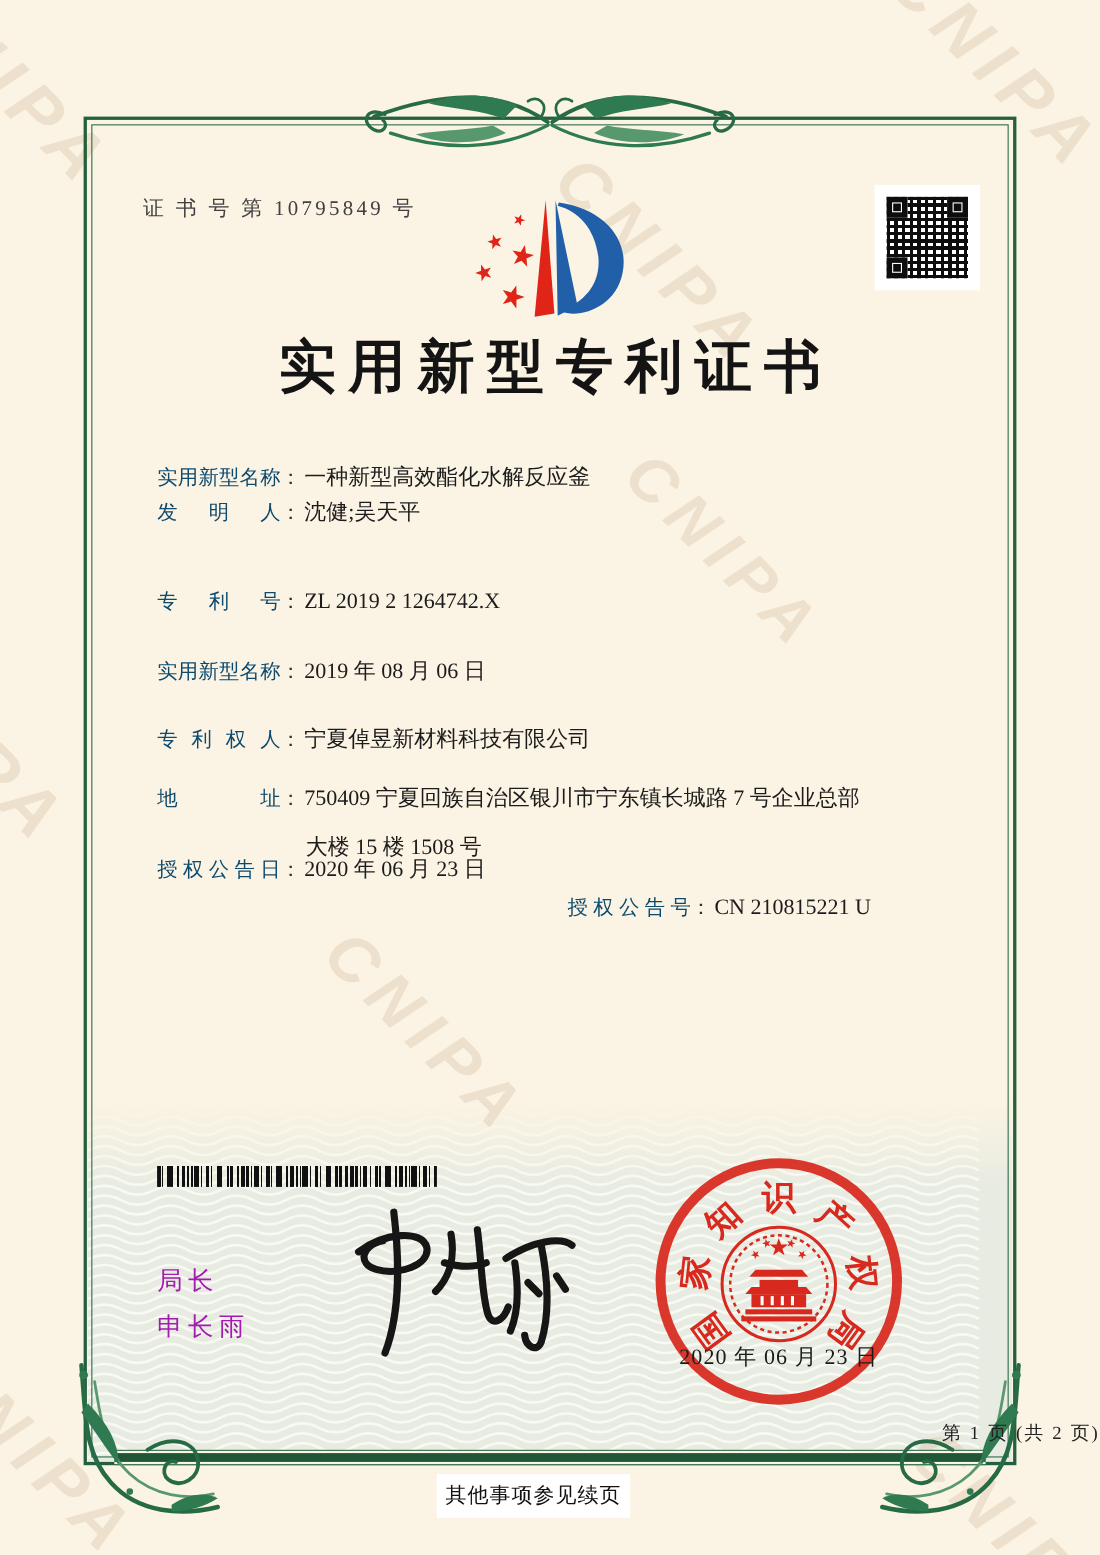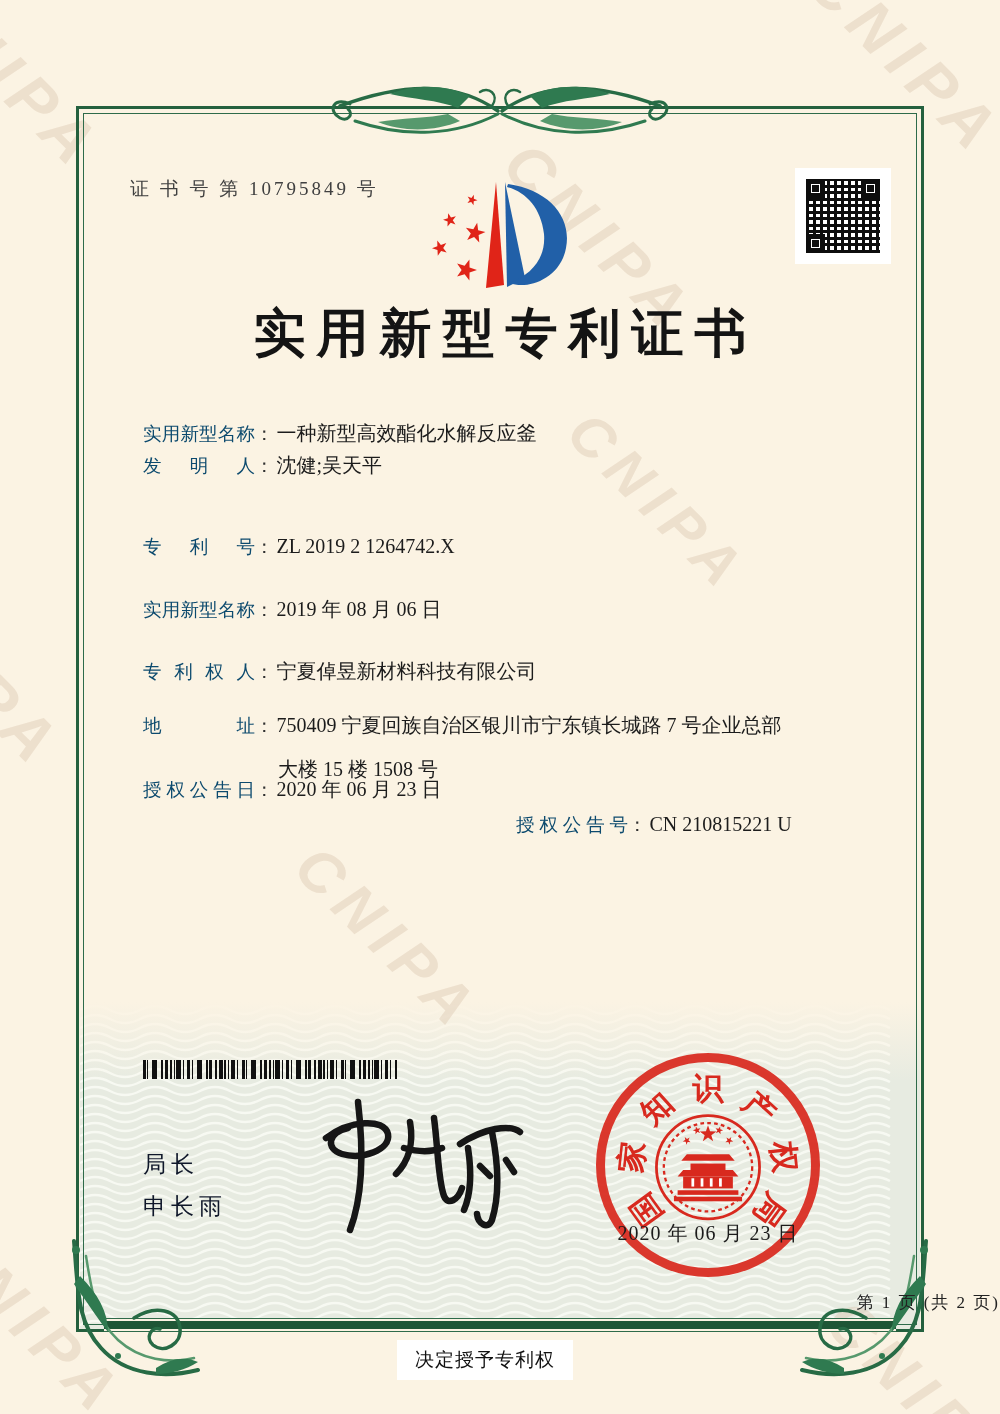--- a/index.html
+++ b/index.html
@@ -50,21 +50,21 @@
 
   
   .bodytext{position:absolute;left:143px;top:820px;width:722px;z-index:5;
             font-size:20px;line-height:29px;color:#222;text-align:justify;font-style:italic;}
   .bodytext p{margin:0;text-indent:2.1em;}
 
   
   .barcode{position:absolute;left:143px;top:1060px;width:254px;height:19px;z-index:5;
            background:repeating-linear-gradient(90deg,#101010 0 2px,transparent 2px 4px,#101010 4px 5px,transparent 5px 9px),
                       repeating-linear-gradient(90deg,#101010 0 3px,transparent 3px 11px);}
-  .signer{position:absolute;left:143px;top:1144px;z-index:5;font-size:23px;color:#0f172a;
+  .signer{position:absolute;left:143px;top:1144px;z-index:5;font-size:23px;color:#a21caf;
           letter-spacing:5px;line-height:42px;}
   .signature{position:absolute;left:292px;top:1096px;width:232px;height:142px;z-index:6;}
 
   .seal{position:absolute;left:596px;top:1053px;width:224px;height:224px;z-index:6;
         border:9px solid rgba(216,41,30,.93);border-radius:50%;box-sizing:border-box;}
   .seal-char{position:absolute;left:50%;top:50%;font-size:31px;font-weight:bold;color:#d8291e;
              font-family:"Liberation Serif","DejaVu Serif",serif;}
   .sc0{transform:translate(-50%,-50%) rotate(-126deg) translateY(-76px);}
   .sc1{transform:translate(-50%,-50%) rotate(-84deg)  translateY(-76px);}
   .sc2{transform:translate(-50%,-50%) rotate(-42deg)  translateY(-76px);}
@@ -281,15 +281,15 @@
           <rect x="55" y="72" width="3" height="9"></rect>
         <rect x="65" y="72" width="3" height="9"></rect>
           <rect x="75" y="72" width="3" height="9"></rect>
       </g>
     </svg>
     <div class="seal-date">2020 年 06 月 23 日</div>
   </div>
 
   <div class="page-footer">第 1 页 (共 2 页)</div>
 
-  <div class="contbox">决定授予专利权</div>
+  <div class="contbox">其他事项参见续页</div>
 
 </div>
 
 </body></html>

